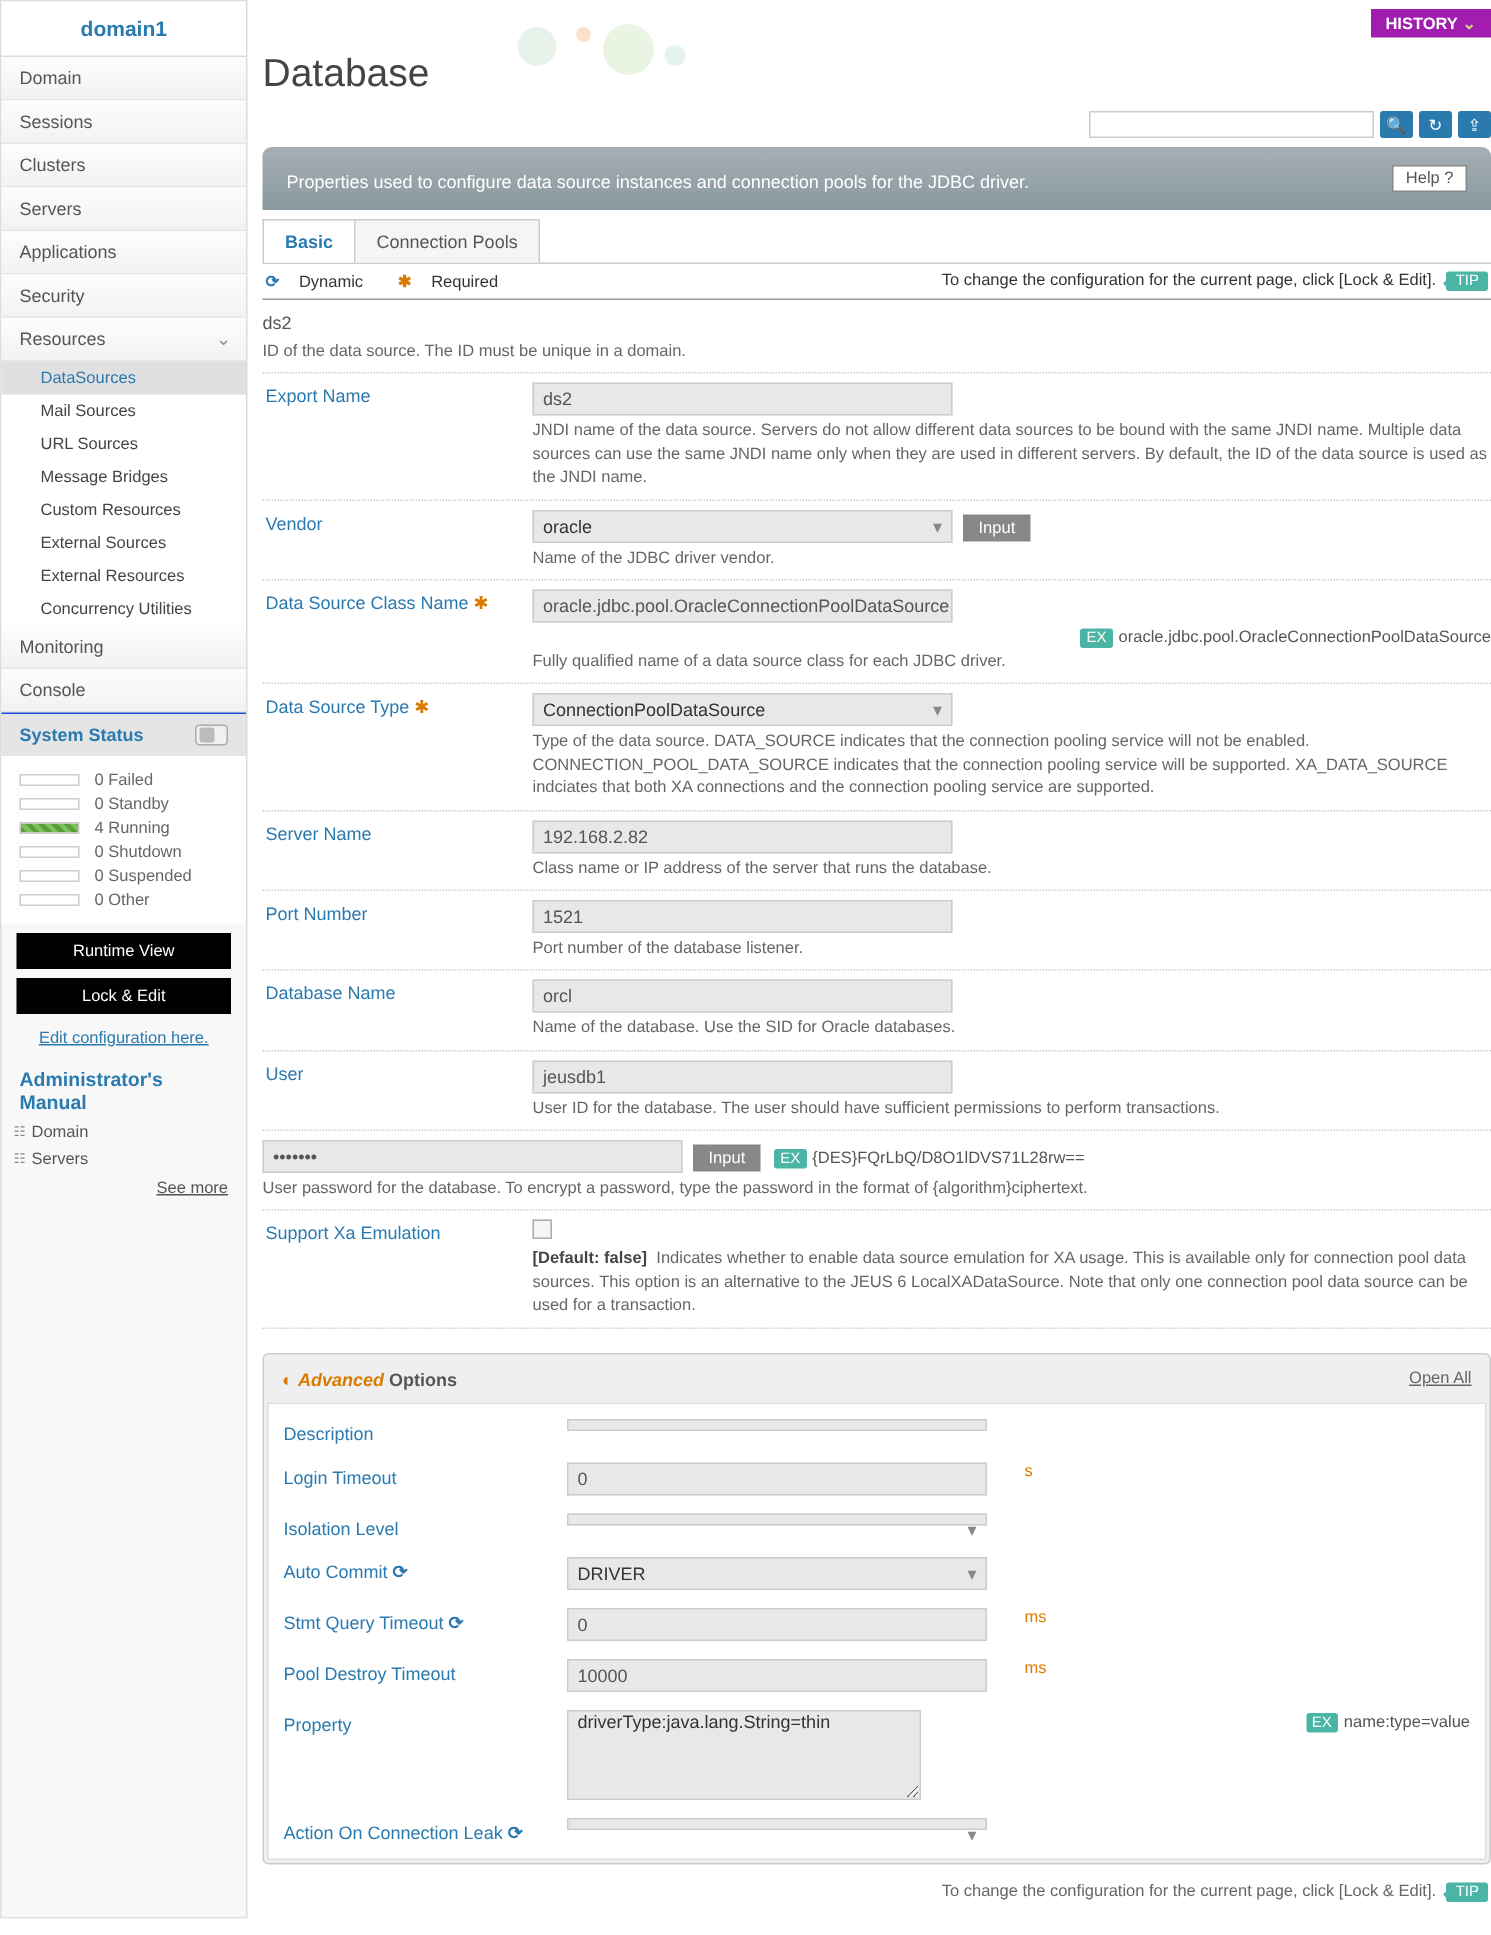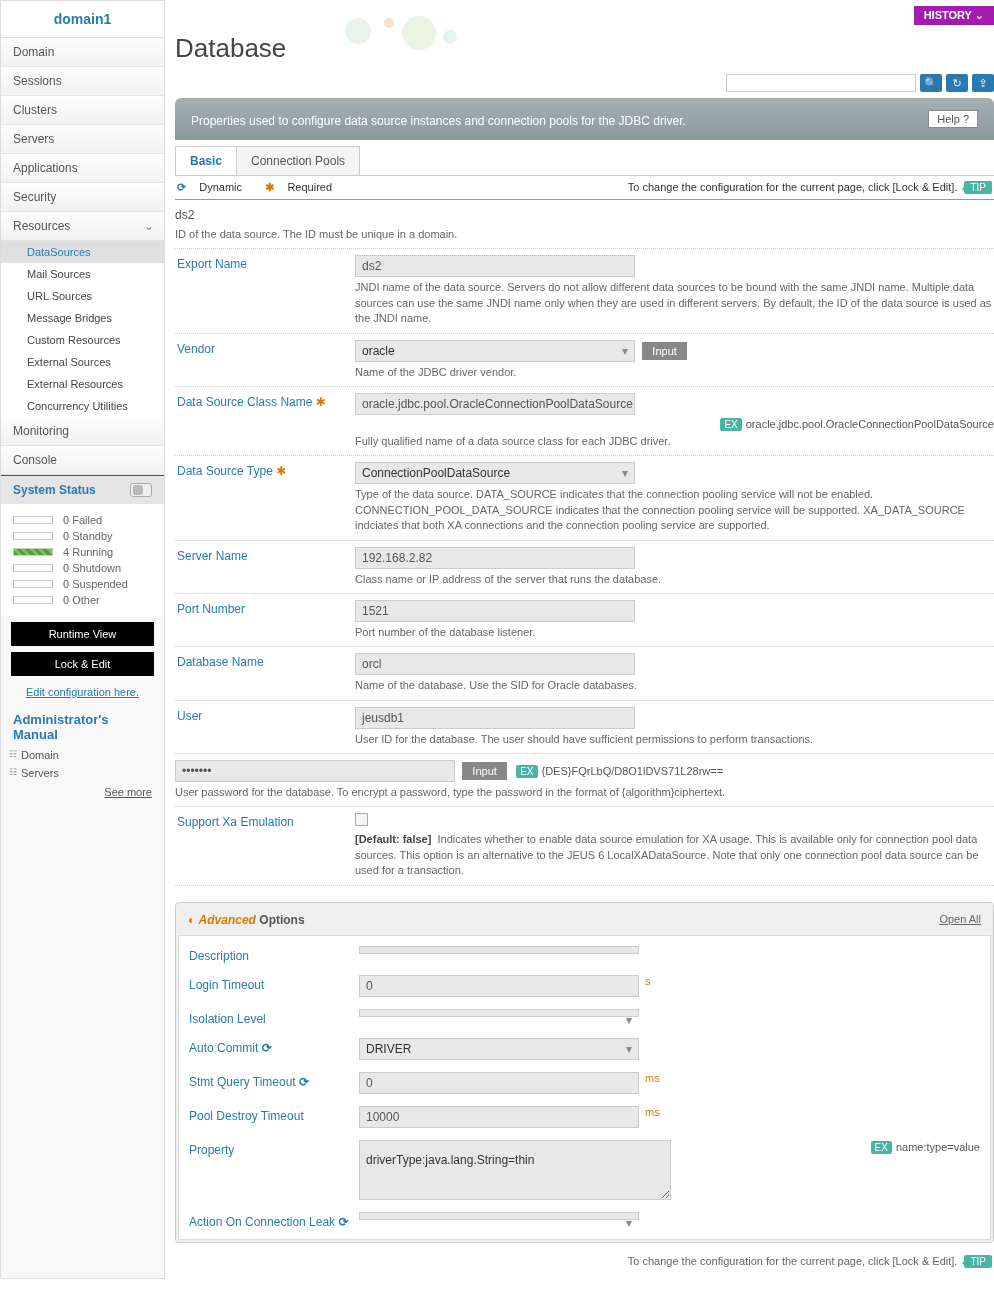--- a/index.html
+++ b/index.html
@@ -58,24 +58,24 @@
 .ex-text { color: #555; font-size: 11px; }
 .static-val { color: #555; padding: 2px 0; }
 .checkbox { width: 13px; height: 13px; border: 1px solid #aaa; display: inline-block; background: #f5f5f5; }
 .default-tag { font-weight: bold; color: #444; }
 .adv-panel { background: #efefef; border: 1px solid #ccc; margin-top: 16px; padding: 2px; border-radius: 4px; }
 .adv-header { display: flex; justify-content: space-between; padding: 8px 10px; }
 .adv-title-a { color: #d97b00; font-weight: bold; font-style: italic; }
 .adv-title-b { color: #555; font-weight: bold; }
 .adv-open { color: #666; text-decoration: underline; font-size: 11px; cursor: pointer; }
 .adv-body { background: #fff; border: 1px solid #ddd; padding: 4px 10px; }
-.adv-row { display: flex; padding: 6px 0; align-items: flex-start; }
+.adv-row { display: flex; padding: 6px 0; align-items: flex-start; gap: 19px; }
 .adv-label { width: 170px; color: #2a7ab0; padding-top: 3px; }
 .unit { color: #d97b00; margin-left: 6px; font-size: 11px; }
-.textarea-ro { background: #e8e8e8; border: 1px solid #ccc; padding: 12px 6px; width: 312px; height: 60px; resize: both; overflow: auto; display: inline-block; }
+.textarea-ro { background: #e8e8e8; border: 1px solid #ccc; padding: 0 6px; width: 236px; height: 60px; resize: both; overflow: auto; display: inline-block; }
 .bottom-tip { text-align: right; padding: 12px 2px; color: #666; font-size: 11px; }
 .toggle-icon { display: inline-block; width: 22px; height: 14px; border: 1px solid #aaa; border-radius: 3px; background: #f0f0f0; position: relative; }
 .toggle-icon::after { content: ""; position: absolute; left: 2px; top: 1px; width: 10px; height: 10px; background: #bbb; border-radius: 2px; }
 </style>
 </head>
 <body>
 
 <div class="container">
 
   <div class="sidebar">

